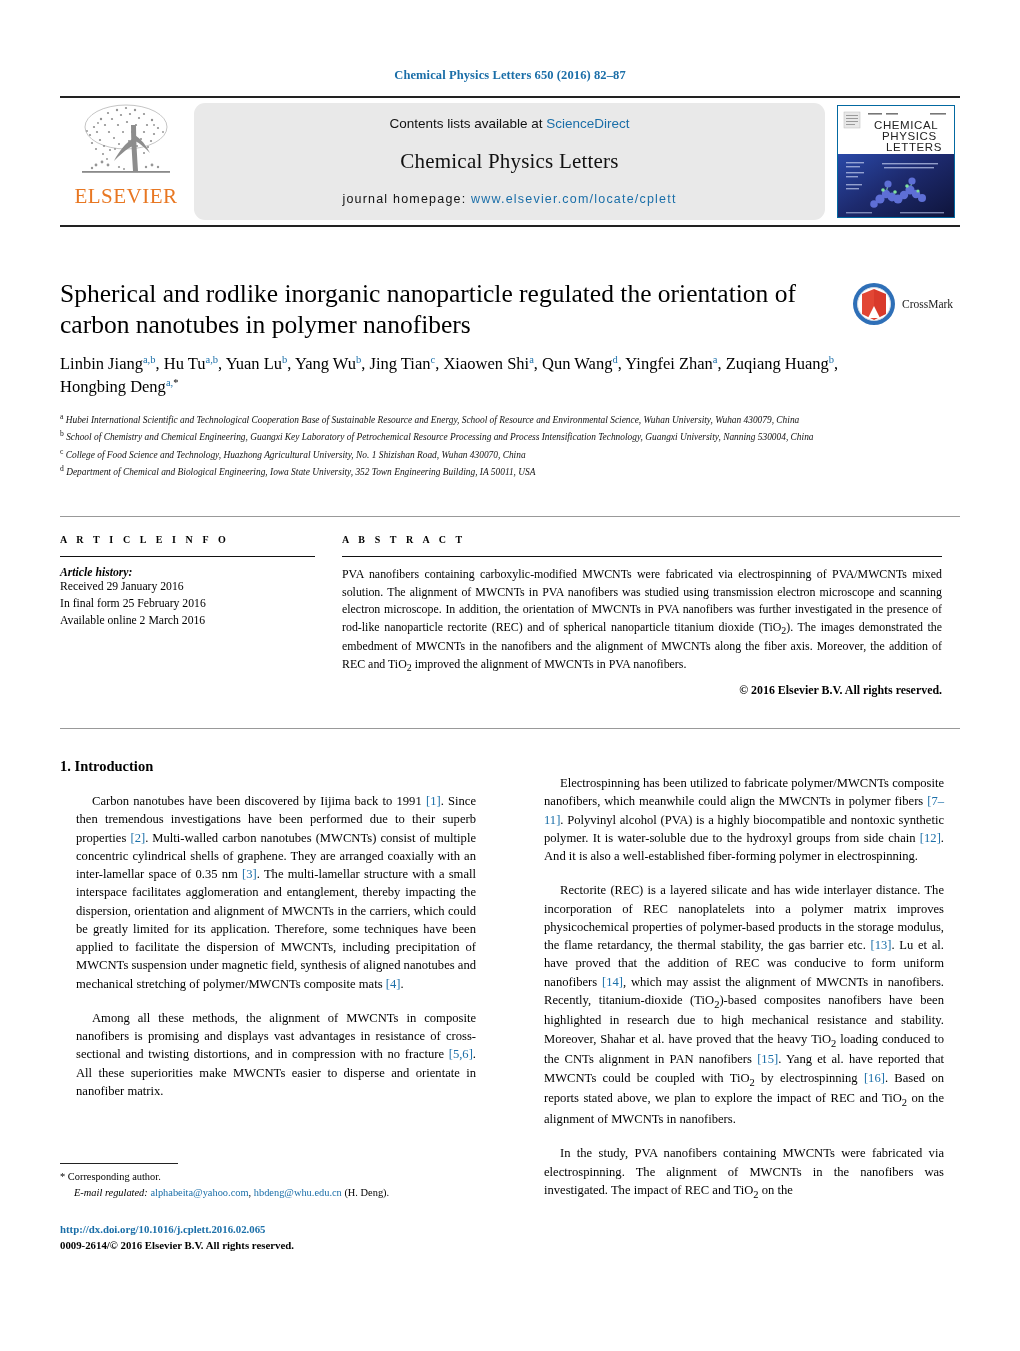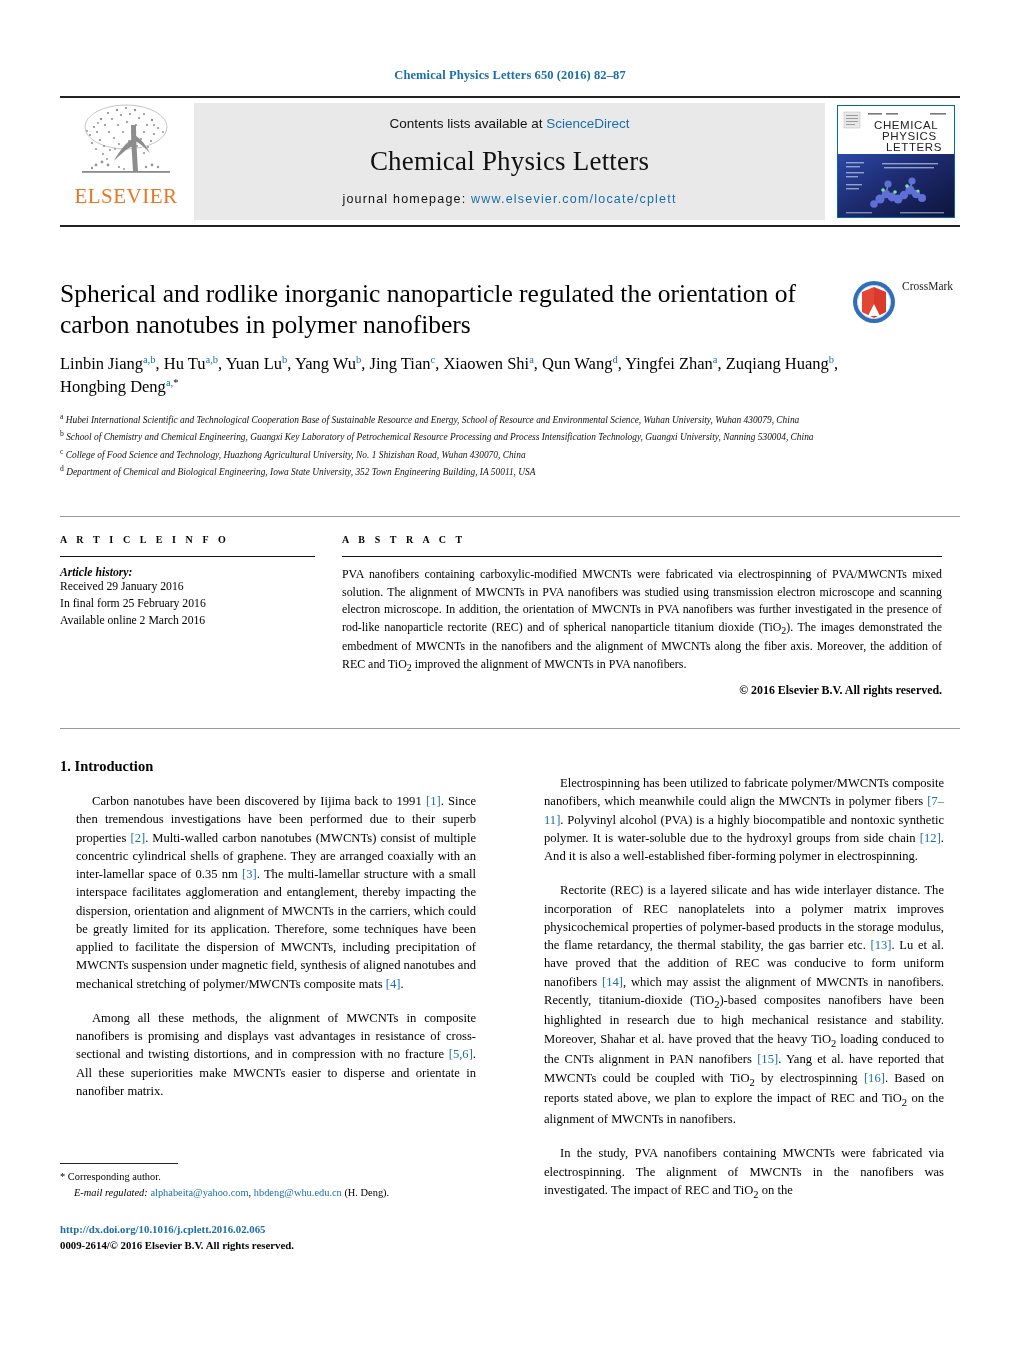--- a/index.html
+++ b/index.html
@@ -75,32 +75,33 @@
   .center-band {
     flex: 1 1 auto;
     background: #e9e9e9;
     margin: 5px 12px 5px 2px;
     display: flex;
     flex-direction: column;
     justify-content: space-between;
     align-items: center;
     padding: 13px 0 14px 0;
     box-sizing: border-box;
+    border-radius: 11px;
   }
   .contents-line {
     font-size: 13.5px;
     font-family: "Liberation Sans", sans-serif;
     color: #111;
   }
   .contents-line .sd {
     color: #1a6ea8;
   }
   .journal-name {
     font-family: "Liberation Serif", serif;
-    font-size: 27px;
+    font-size: 21px;
     color: #111;
     letter-spacing: 0.2px;
   }
   .homepage-line {
     font-family: "Liberation Sans", sans-serif;
     font-size: 12.5px;
     letter-spacing: 1.2px;
     color: #111;
   }
   .homepage-line .url { color: #1a6ea8; }
@@ -131,20 +132,21 @@
     font-weight: normal;
     margin: 0;
   }
   .crossmark {
     position: absolute;
     right: 0;
     top: 2px;
     width: 108px;
     height: 48px;
     display: flex;
+    align-items: center;
     gap: 6px;
   }
   .crossmark-label {
     font-family: "Liberation Serif", serif;
     font-size: 11.5px;
     color: #222;
   }
 
   .authors {
     position: absolute;

